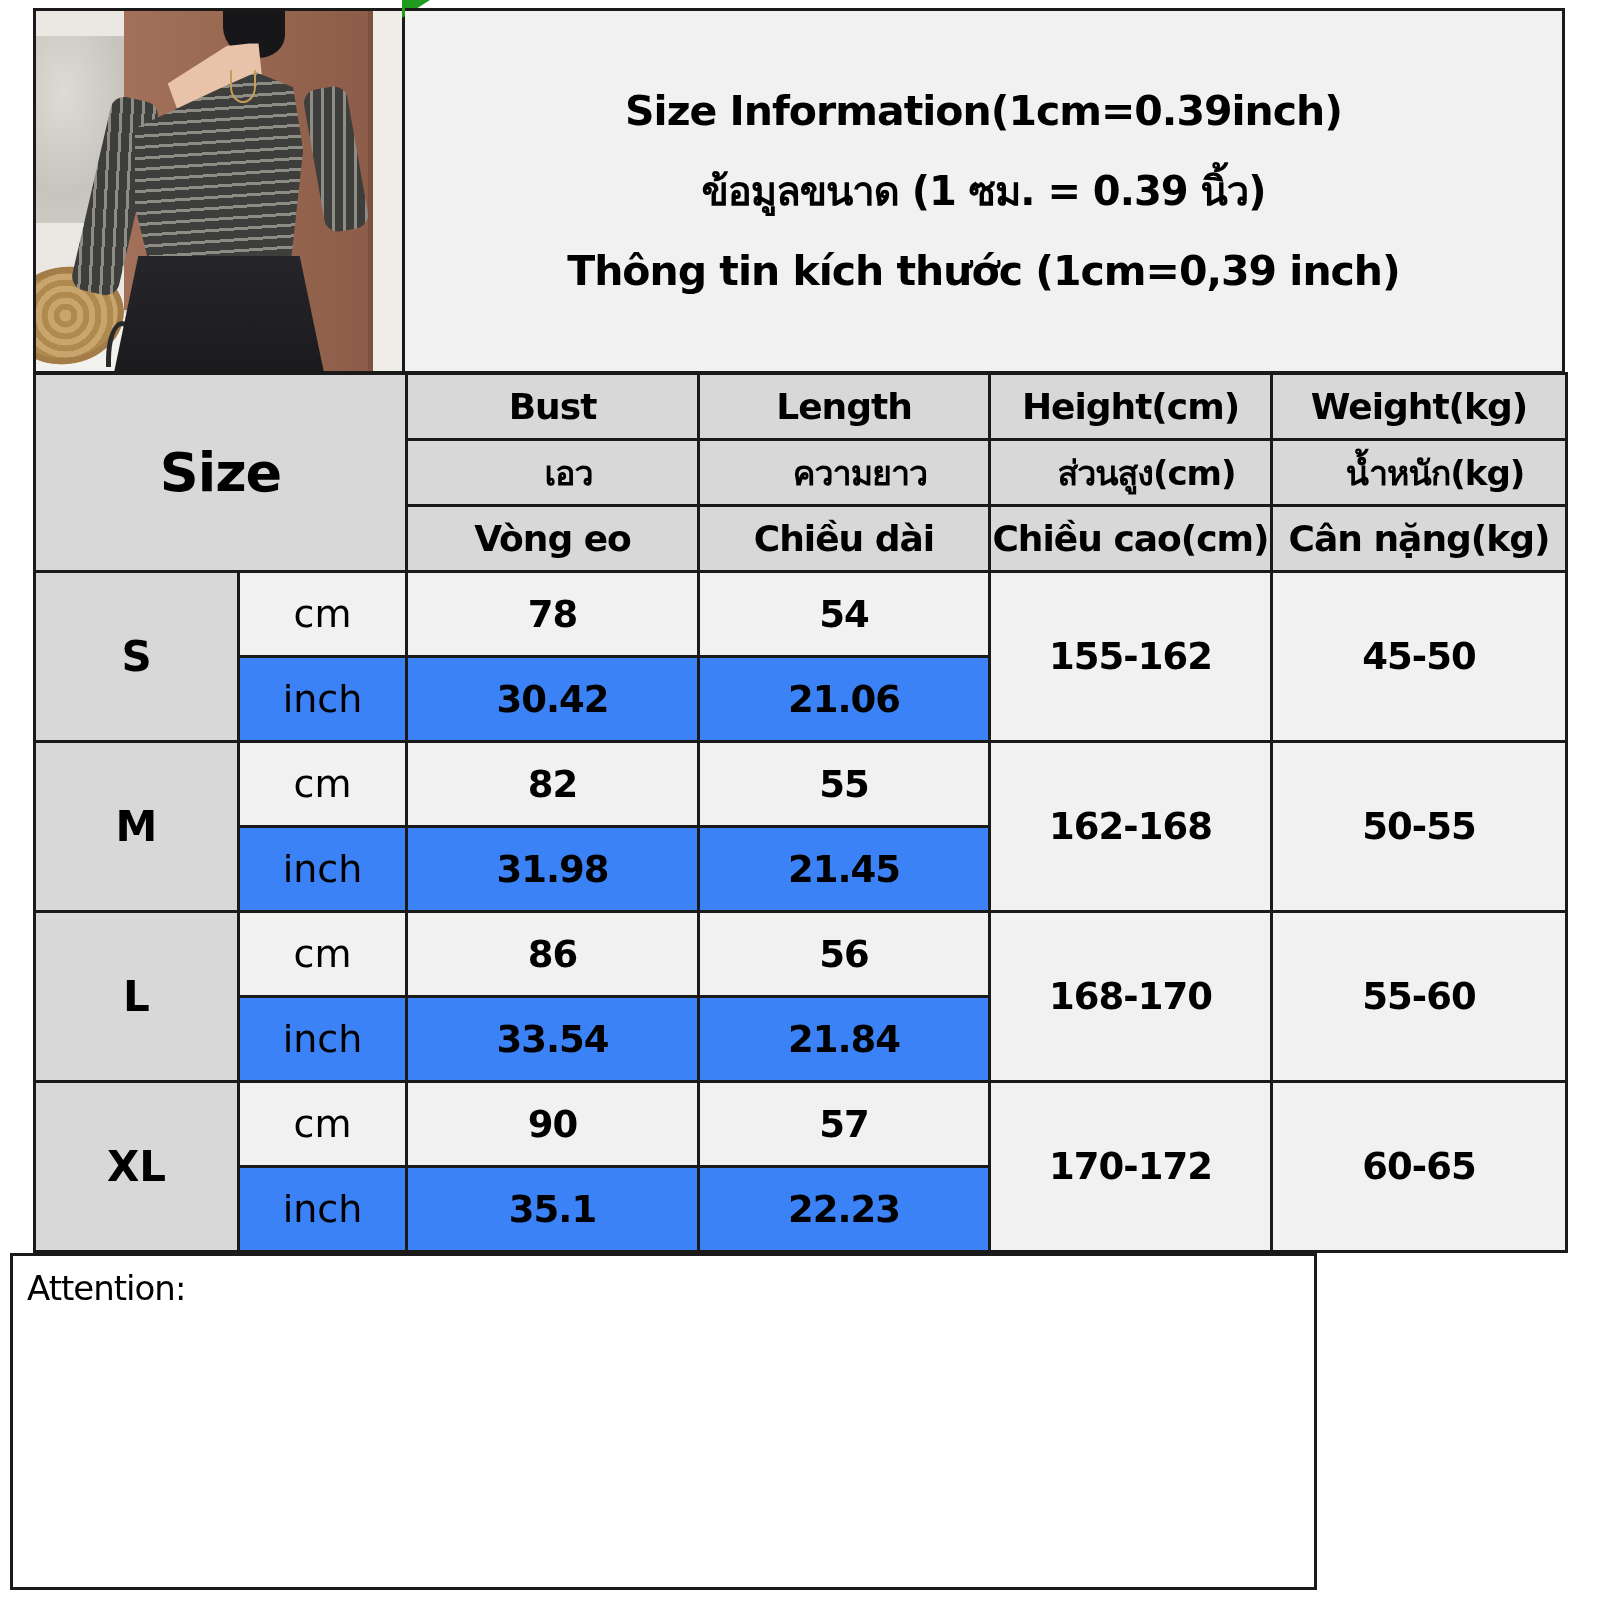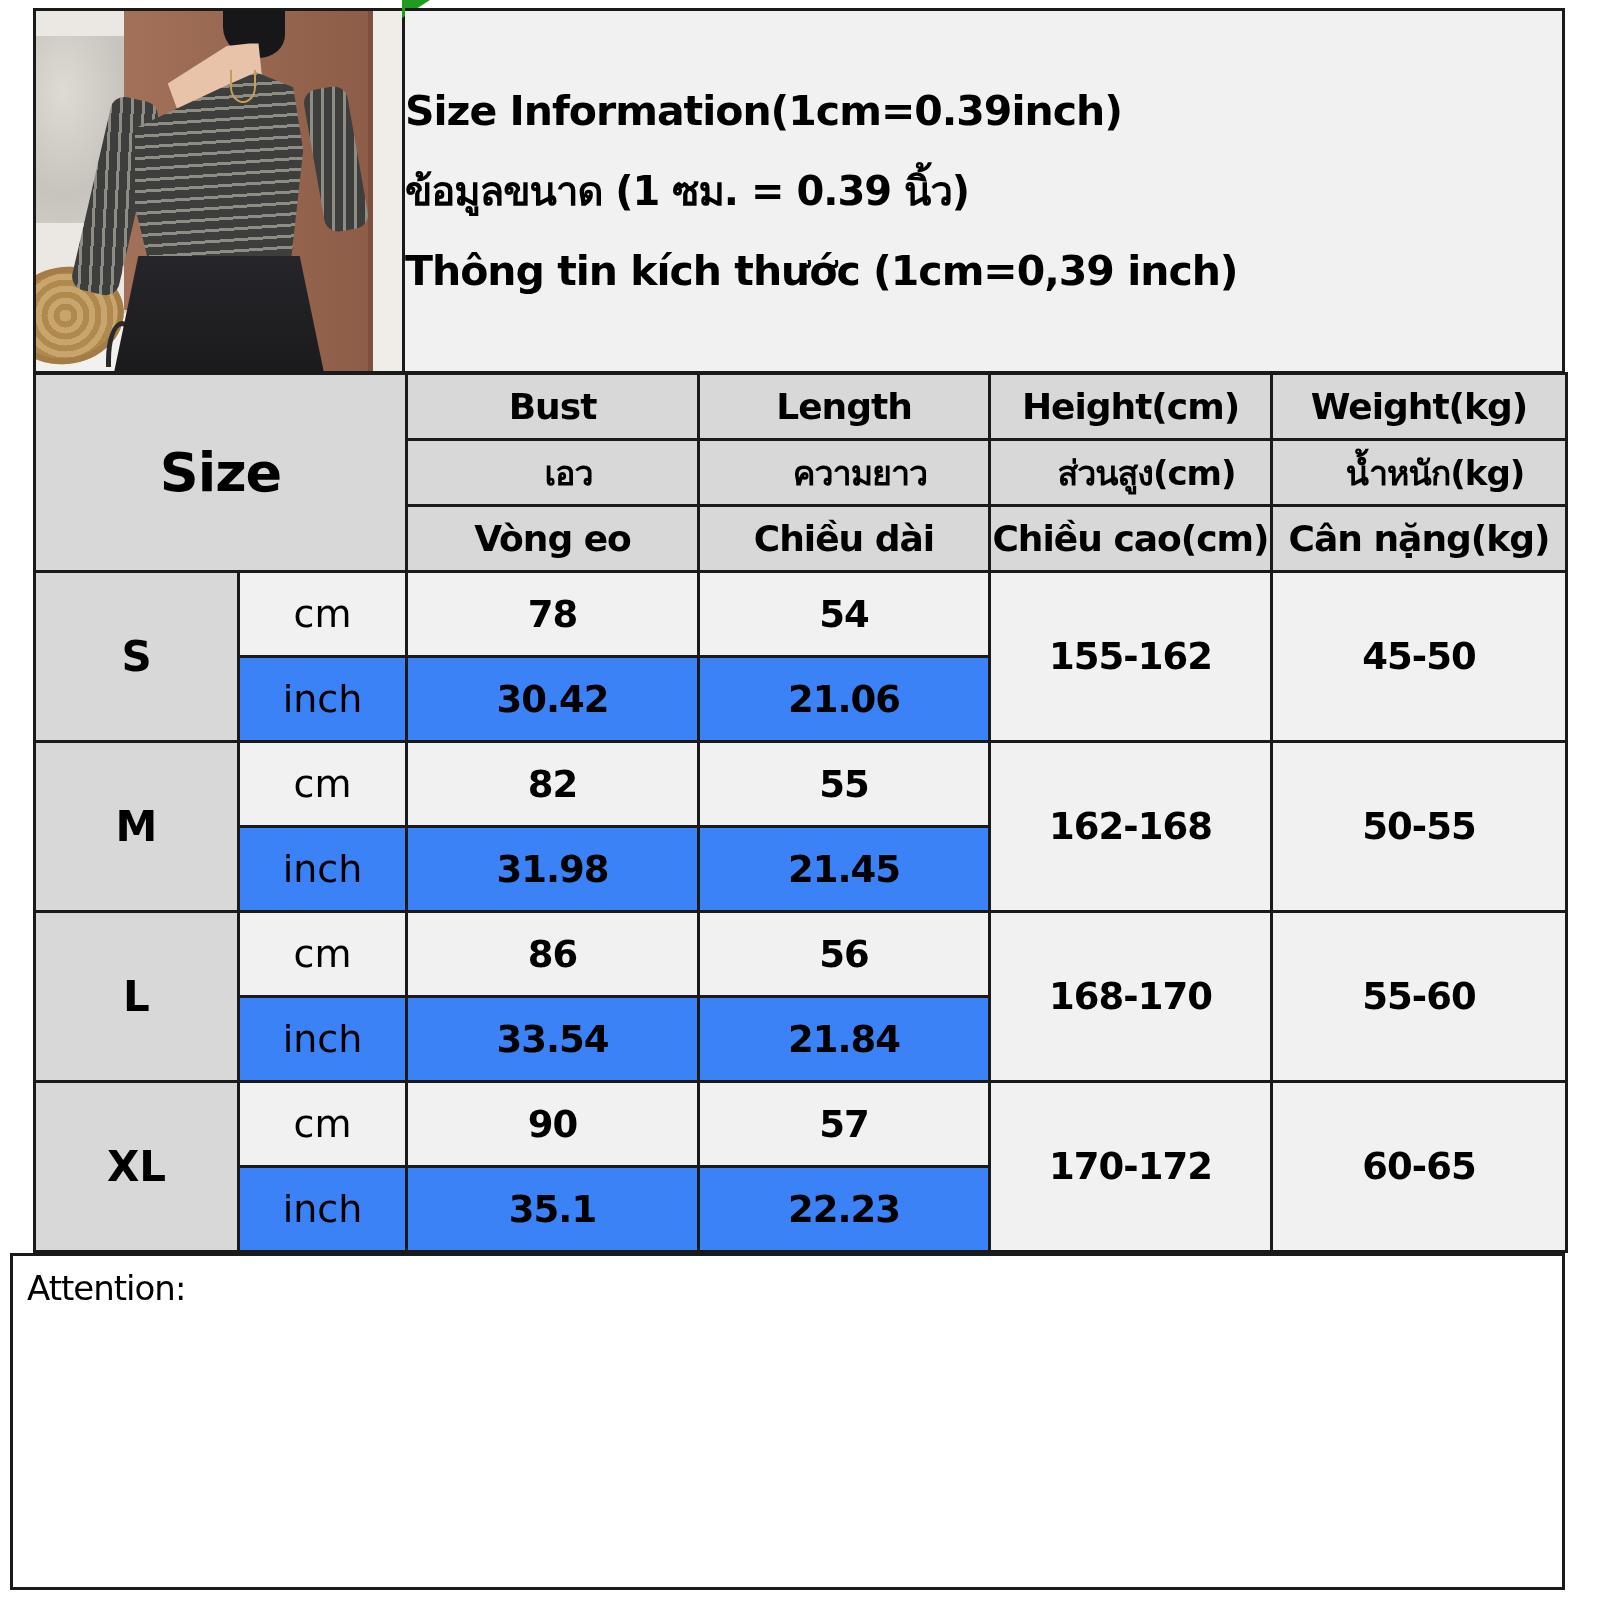--- a/index.html
+++ b/index.html
@@ -82,21 +82,21 @@
     position: absolute; left: 402px; top: 0; width: 28px; height: 18px;
     background: var(--flag-green);
     clip-path: polygon(0 0, 100% 0, 0 100%);
   }
 
   
   .title-cell {
     position: absolute; left: 405px; top: 8px; width: 1160px; height: 366px;
     border: 3px solid var(--border); border-left: none;
     background: var(--title-bg);
-    display: flex; flex-direction: column; justify-content: center; 
+    display: flex; flex-direction: column; justify-content: center; align-items: center;
     gap: 24px;
   }
   .title-line { font-weight: bold; font-size: 41px; letter-spacing: -1px; }
   .title-line.th { font-size: 40px; }
 
   
   .size-table {
     position: absolute; left: 33px; top: 372px; width: 1532px;
     border-collapse: collapse; table-layout: fixed; background: #fff;
   }
@@ -111,21 +111,21 @@
   .size-table tbody tr { height: 85px; }
   .size-table tbody th.sz { background: var(--header-gray); font-size: 42px; }
   .size-table td.unit { font-weight: normal; font-size: 38px; }
   .size-table td.num { font-weight: bold; font-size: 37px; letter-spacing: -1px; }
   .size-table tr.cm-row td { background: var(--row-gray); }
   .size-table tr.inch-row td { background: #3b82f6; }
   .size-table td.range { background: var(--row-gray); }
 
   
   .attention-box {
-    position: absolute; left: 10px; top: 1253px; width: 1555px; height: 337px;
+    position: absolute; left: 10px; top: 1253px; width: 1307px; height: 337px;
     border: 3px solid var(--border); background: #fff;
     padding: 6px 14px; font-size: 34px; letter-spacing: -1px; line-height: 1.55;
   }
   .attention-box p { margin: 0; }
 </style>
 </head>
 <body>
 
 <div class="canvas">
 

